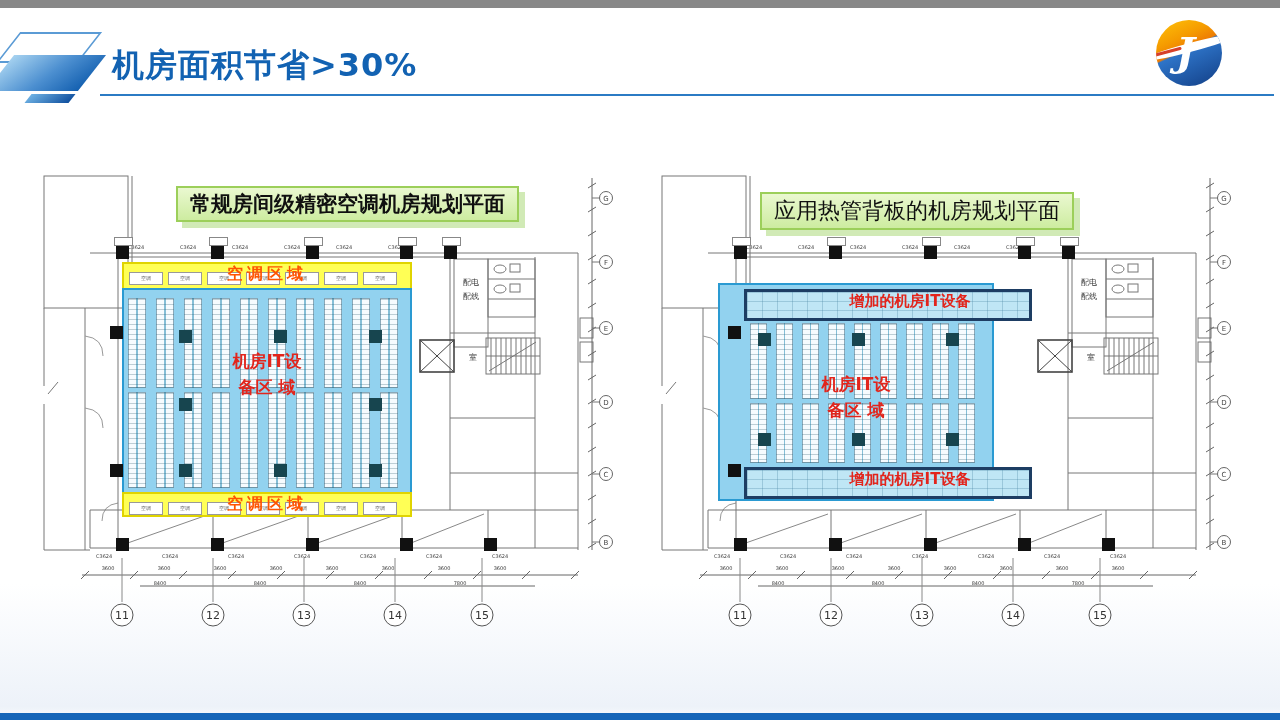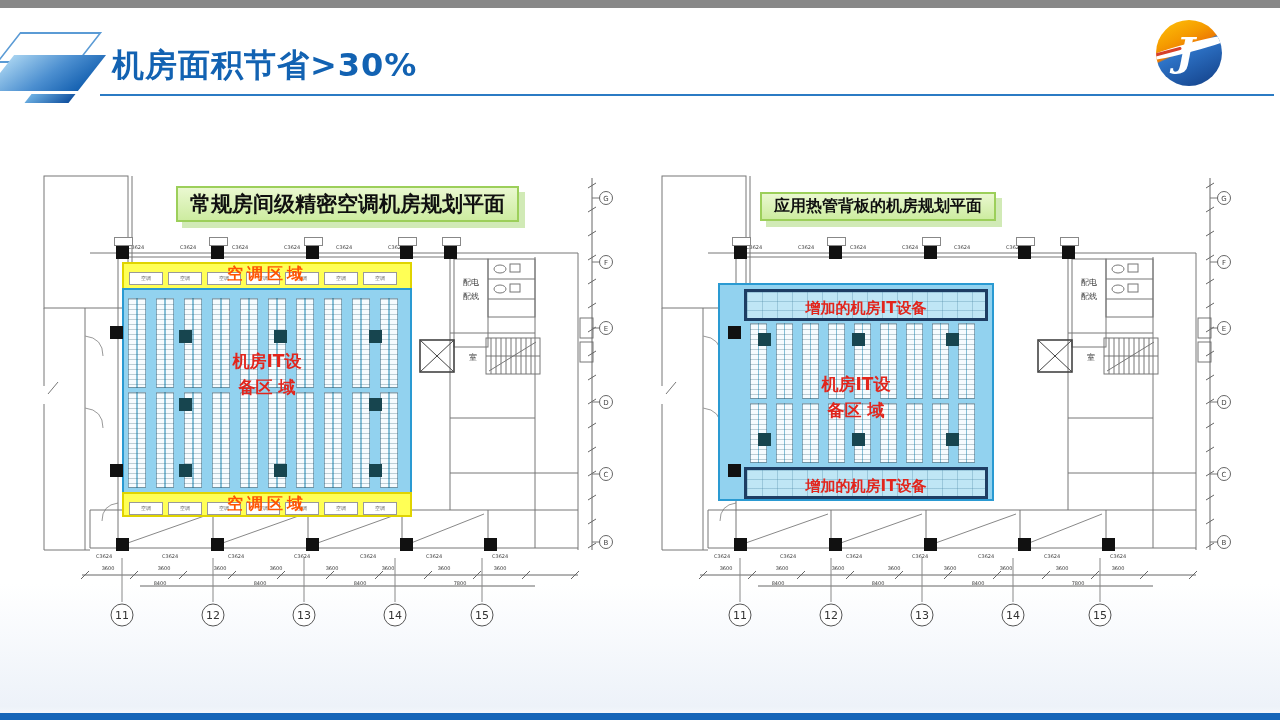--- a/index.html
+++ b/index.html
@@ -25,37 +25,37 @@
   .panel{position:absolute;top:150px;width:585px;height:482px;}
   #panel-left{left:30px}
   #panel-right{left:648px}
   .arch-holder{position:absolute;inset:0;z-index:1;}
   .arch text{font-family:"DejaVu Sans","Liberation Sans",sans-serif;}
 
   .caption{position:absolute;z-index:6;padding:2px 12px;font-size:21px;color:#101010;white-space:nowrap;
            background:linear-gradient(180deg,#eaf8d0,#cdeca0);
            border:2px solid var(--cb,#9ccf5a);box-shadow:6px 6px 0 rgba(154,208,94,.45);}
   .conventional .caption{left:146px;top:28px;font-weight:bold;}
-  .heat-pipe .caption{left:112px;top:34px;font-size:16px;font-weight:bold;}
+  .heat-pipe .caption{left:112px;top:34px;font-size:22px;}
 
   .it-zone{position:absolute;z-index:2;background:var(--zf,#92d2ef);border:2px solid var(--zb,#2a9ad2);}
   .conventional .it-zone{left:92px;top:130px;width:286px;height:202px;}
   .heat-pipe .it-zone{left:70px;top:125px;width:272px;height:214px;}
 
   .ac-strip{position:absolute;left:92px;width:286px;height:24px;z-index:2;background:var(--af,#ffff55);border:2px solid var(--ab,#e0d400);}
   .ac-strip.top{top:104px}
   .ac-strip.bottom{top:334px;height:21px}
   .ac-label{position:absolute;width:100%;text-align:center;top:0px;font-size:16px;font-weight:bold;letter-spacing:4px;color:var(--at,#ff5400);z-index:2;}
   .ac-unit{position:absolute;top:8px;width:32px;height:11px;background:#fff;border:1px solid #999;
            font-size:5px;color:#666;text-align:center;line-height:11px;z-index:1;}
 
-  .added-box{position:absolute;left:24px;width:238px;height:26px;z-index:4;display:flex;align-items:flex-end;justify-content:center;
+  .added-box{position:absolute;left:24px;width:238px;height:26px;z-index:4;display:flex;align-items:flex-start;justify-content:center;
              border:3px solid #1d3d63;
              background:repeating-linear-gradient(90deg,rgba(70,130,160,.3) 0 1px,transparent 1px 15px),
-                        repeating-linear-gradient(180deg,rgba(70,130,160,.3) 0 1px,transparent 1px 9px),#bfe6f5;}
+                        repeating-linear-gradient(180deg,rgba(70,130,160,.3) 0 1px,transparent 1px 9px),#bfe6f5;padding-left:44px;}
   .added-box.top{top:4px}
   .added-box.bottom{top:182px}
   .added-label{font-size:15px;font-weight:bold;white-space:nowrap;color:var(--red,#e2251c);}
 
   .it-label{position:absolute;width:100%;text-align:center;z-index:5;font-size:17px;font-weight:bold;line-height:26px;color:var(--red,#e2251c);}
   .conventional .it-label{top:58px}
   .heat-pipe .it-label{top:86px}
 
   .rack-band{position:absolute;z-index:1;}
   .rack-strip{position:absolute;top:0;height:100%;border:1px solid rgba(50,100,125,.55);

